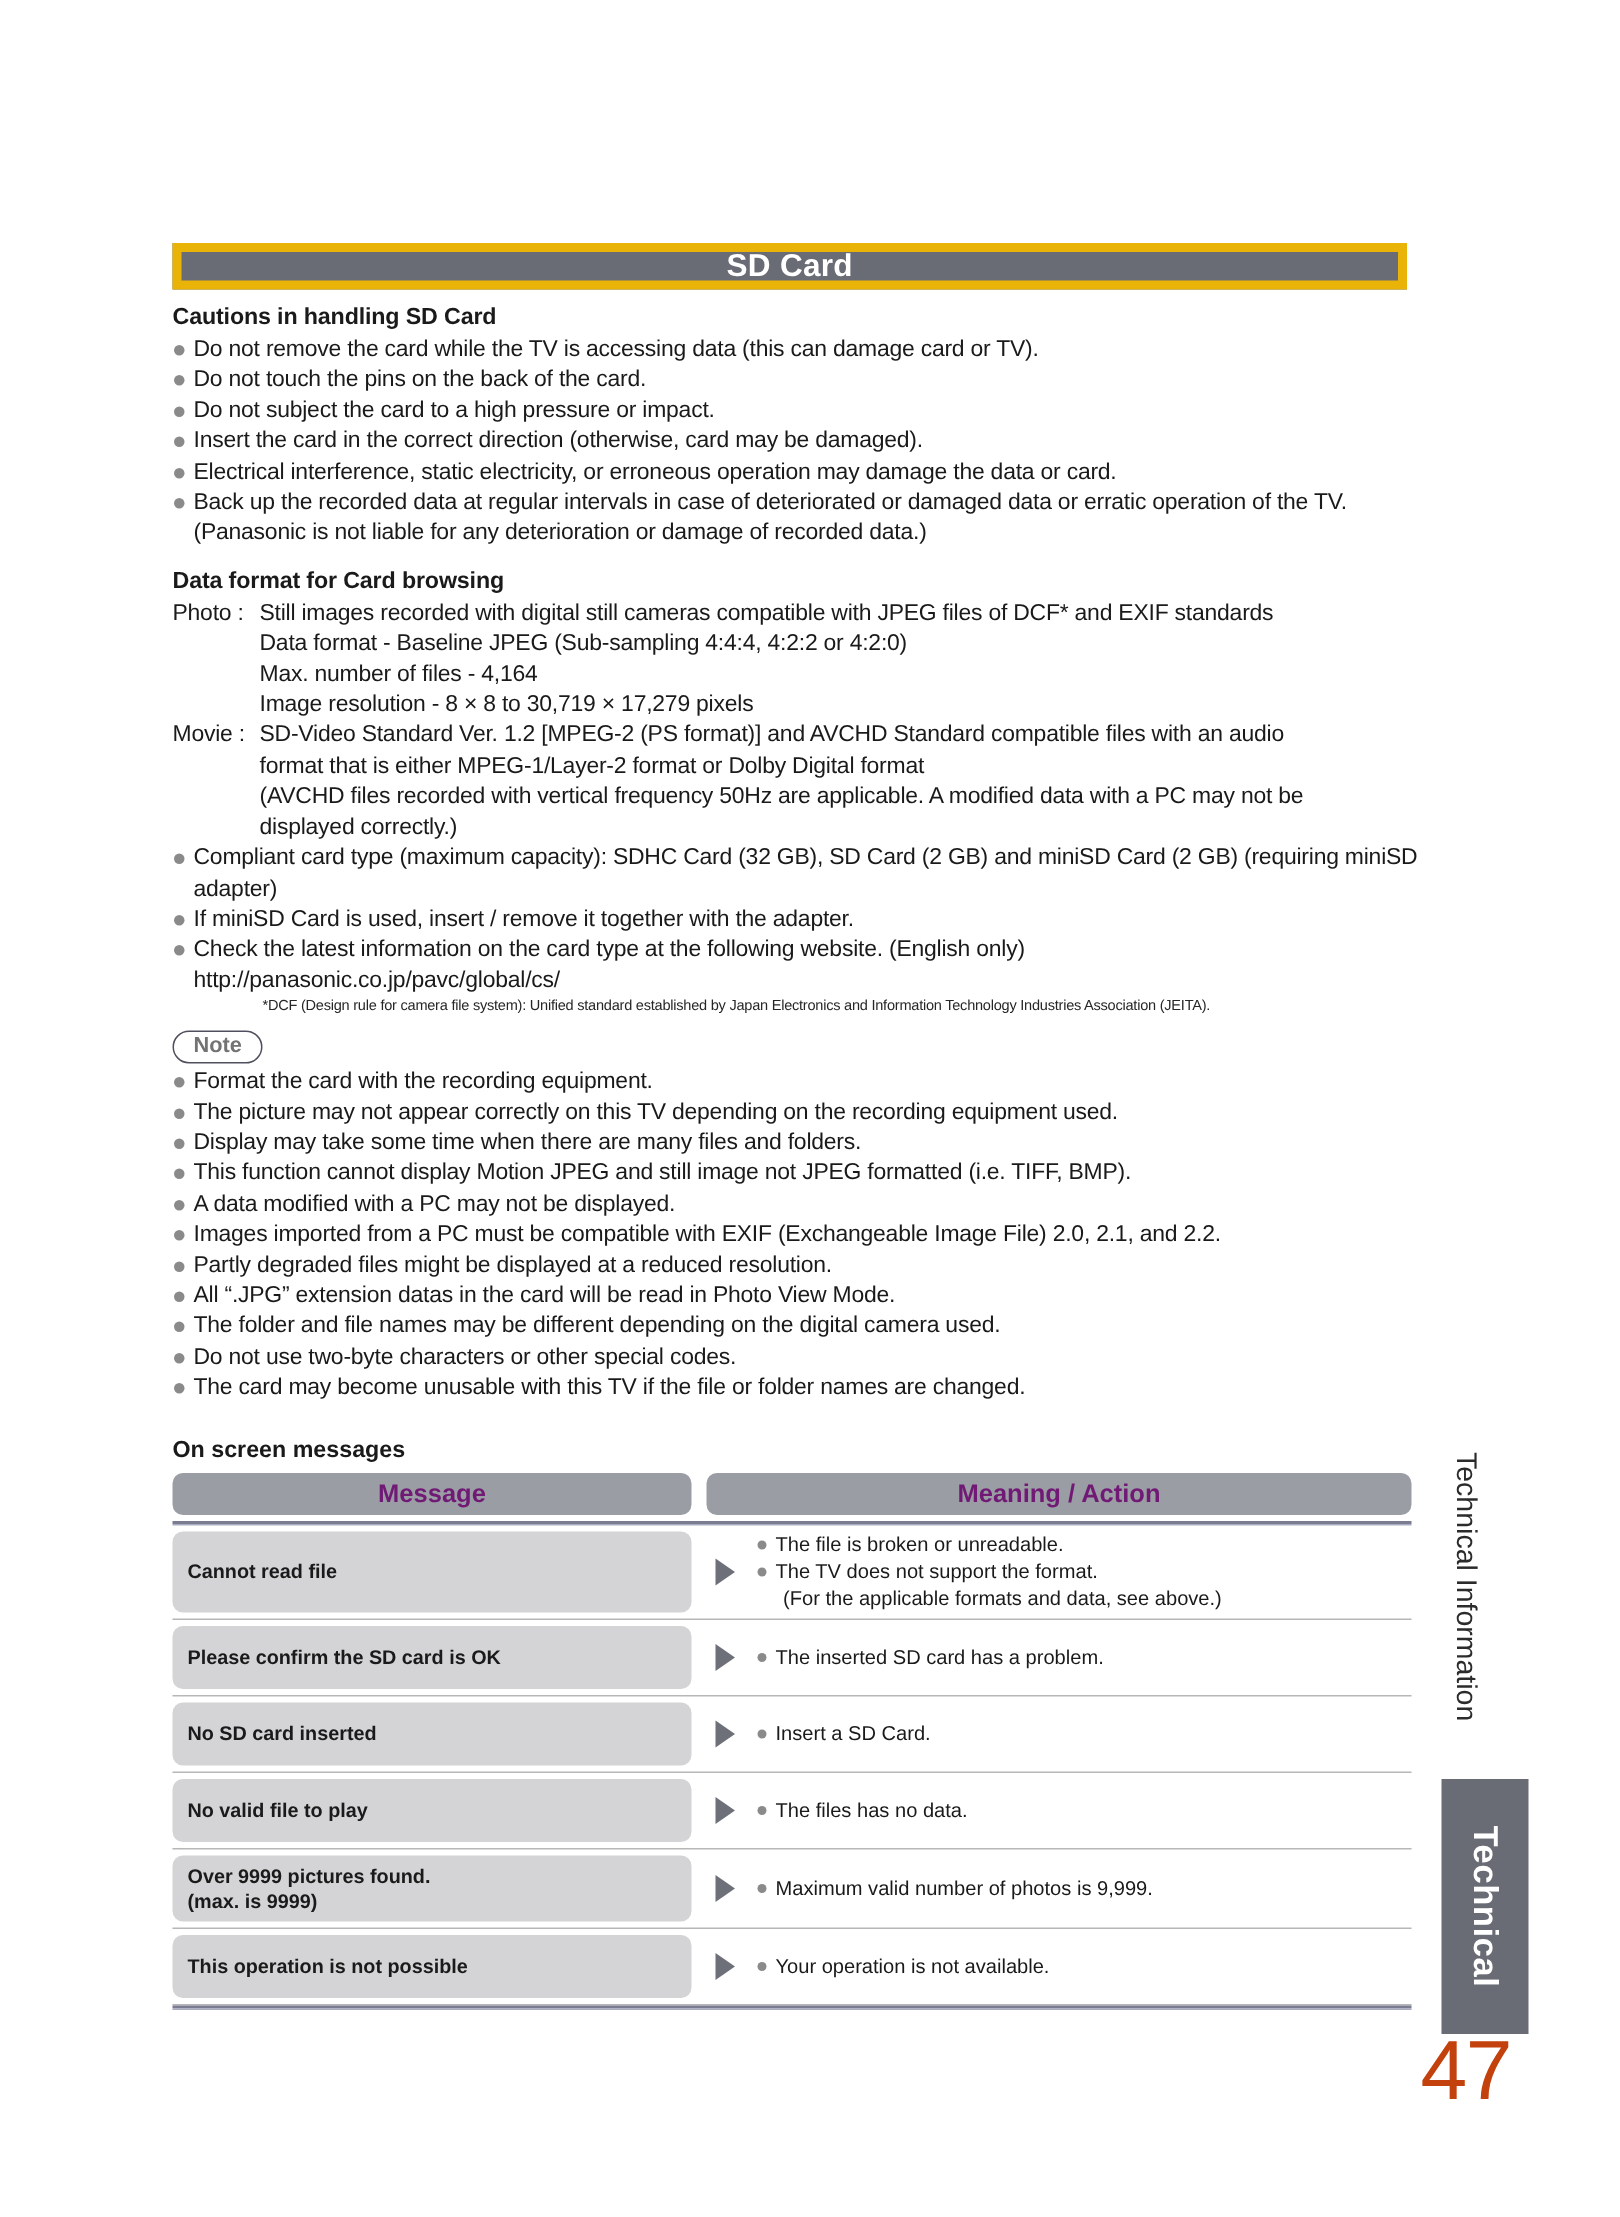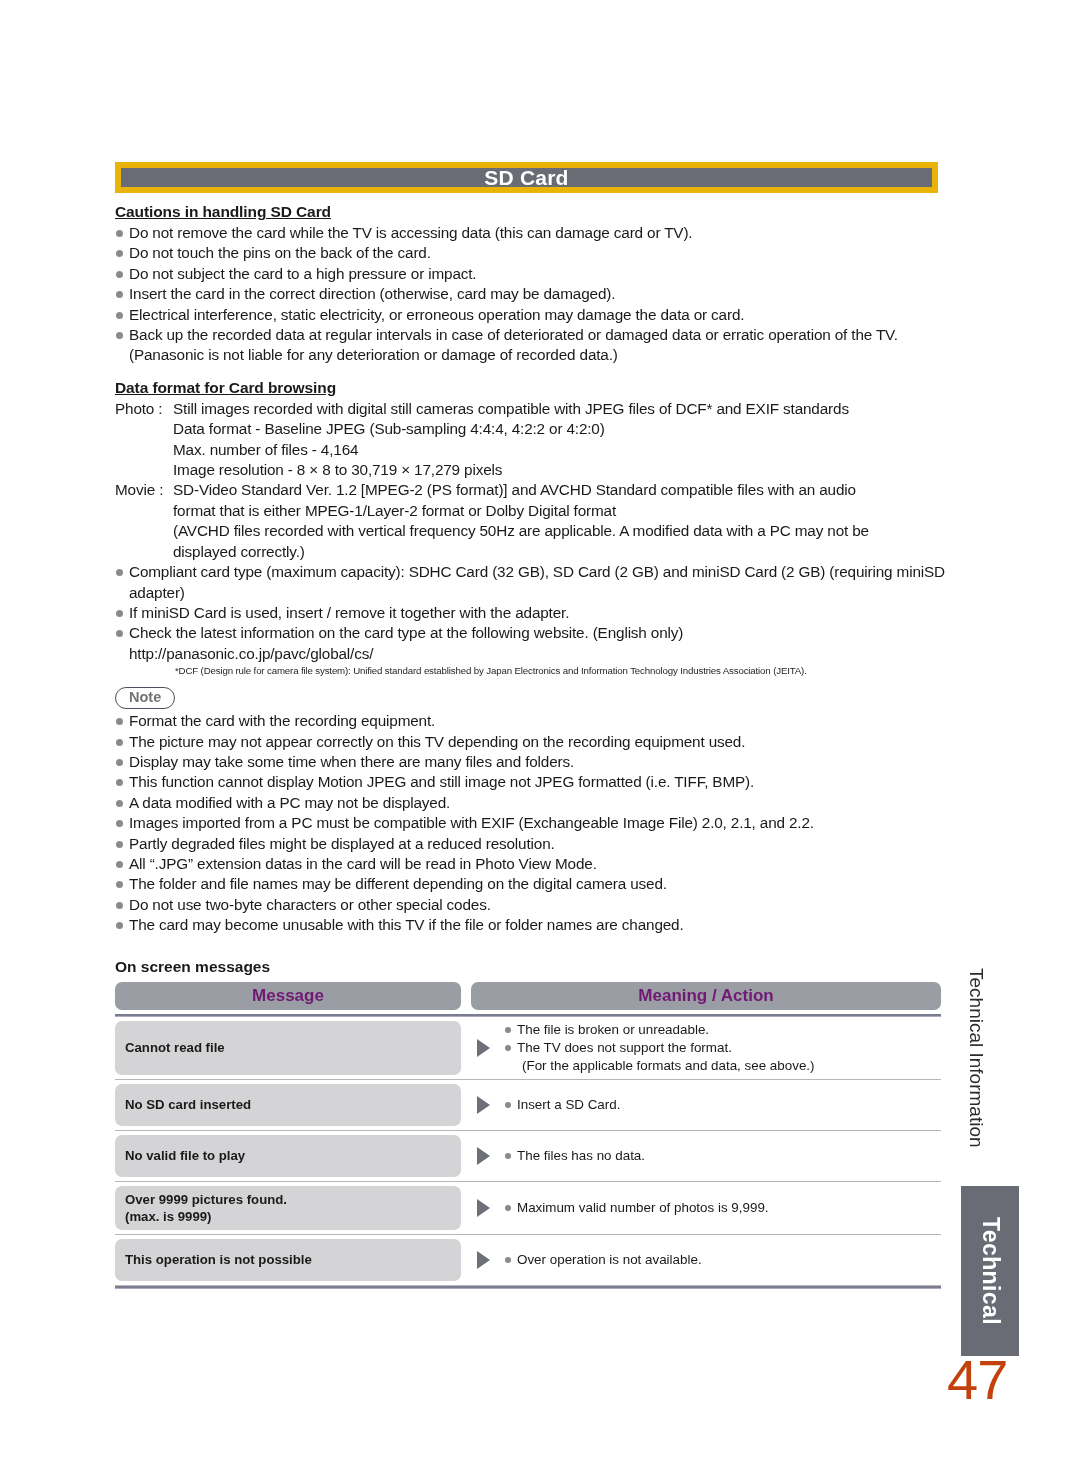--- a/index.html
+++ b/index.html
@@ -51,21 +51,20 @@
     left: 115px;
     top: 203px;
     width: 830px;
   }
 
   h3.sub {
     font-size: 15.5px;
     font-weight: bold;
     margin: 0 0 2px 0;
     letter-spacing: -0.1px;
-    text-decoration: underline;
   }
 
   .bullets { margin: 0; padding: 0; list-style: none; }
   .bullets li {
     position: relative;
     padding-left: 14px;
     font-size: 15.3px;
     line-height: 20.4px;
     margin: 0;
     letter-spacing: -0.15px;
@@ -356,20 +355,33 @@
           <ul>
             <li>The file is broken or unreadable.</li>
             <li>
               <span>The TV does not support the format.</span>
               <span class="extra">(For the applicable formats and data, see above.)</span>
             </li>
           </ul>
         </div>
       </div>
 
+      <div class="msg-row">
+        <div class="mcell">
+          <span>Please confirm the SD card is OK</span>
+        </div>
+        <div class="arrow-cell">
+          <span class="arrow-glyph"></span>
+        </div>
+        <div class="acell">
+          <ul>
+            <li>The inserted SD card has a problem.</li>
+          </ul>
+        </div>
+      </div>
 
       <div class="msg-row">
         <div class="mcell">
           <span>No SD card inserted</span>
         </div>
         <div class="arrow-cell">
           <span class="arrow-glyph"></span>
         </div>
         <div class="acell">
           <ul>
@@ -411,21 +423,21 @@
 
       <div class="msg-row">
         <div class="mcell">
           <span>This operation is not possible</span>
         </div>
         <div class="arrow-cell">
           <span class="arrow-glyph"></span>
         </div>
         <div class="acell">
           <ul>
-            <li>Over operation is not available.</li>
+            <li>Your operation is not available.</li>
           </ul>
         </div>
       </div>
 
       <div class="rule-bottom"></div>
     </div>
 
   </div>
 
   <div class="side-vert-label">Technical Information</div>

